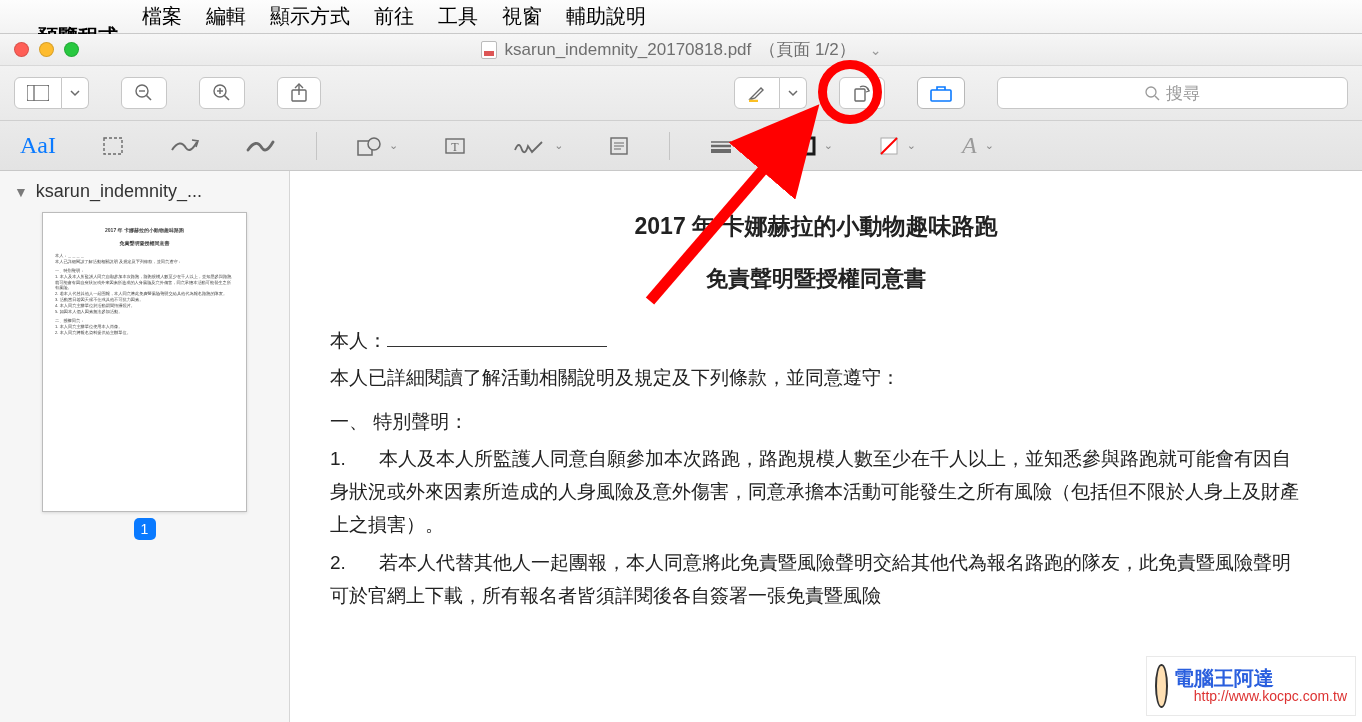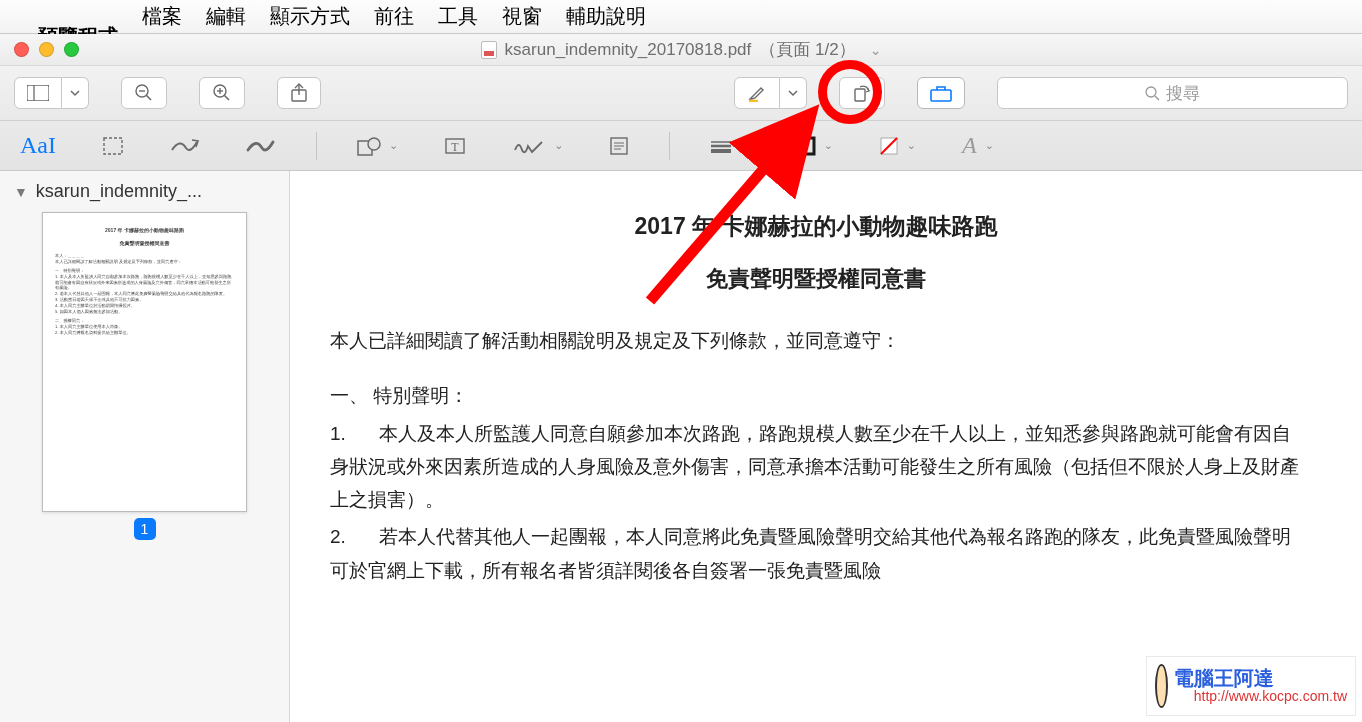--- a/index.html
+++ b/index.html
@@ -48,21 +48,21 @@
 .filerow .tri{color:#7a7a7a;font-size:14px;}
 .thumb{width:205px;height:300px;background:#fff;border:1px solid #bbb;box-shadow:0 1px 3px rgba(0,0,0,.12);margin:10px auto 4px;padding:14px 12px;font-size:4.2px;color:#444;line-height:1.4;overflow:hidden;}
 .thumb .tc{text-align:center;font-weight:bold;font-size:5px;margin-bottom:6px;}
 .pagenum{width:22px;height:22px;background:#0a7aff;color:#fff;border-radius:5px;display:flex;align-items:center;justify-content:center;font-size:14px;margin:6px auto;}
 
 .doc{flex:1;background:#fff;padding:30px 60px 0 40px;overflow:hidden;position:relative;}
 .doc h1{text-align:center;font-size:23px;font-weight:700;color:#222;margin:10px 0 22px;font-family:"PingFang TC","Microsoft JhengHei",sans-serif;}
 .doc h2{text-align:center;font-size:22px;font-weight:700;color:#222;margin-bottom:30px;font-family:"PingFang TC","Microsoft JhengHei",sans-serif;}
 .doc p{font-size:19px;line-height:1.75;color:#222;font-family:"PingFang TC","Microsoft JhengHei",sans-serif;margin-bottom:4px;}
 .doc .underline{display:inline-block;border-bottom:1px solid #333;width:220px;}
-.doc .sectitle{margin-top:22px;}
+.doc .sectitle{margin-top:10px;}
 .doc .num{display:inline-block;width:30px;}
 
 .watermark{position:absolute;right:6px;bottom:6px;width:210px;height:60px;background:rgba(255,255,255,.88);border:1px solid #e9e9e9;border-radius:0;display:flex;align-items:center;gap:6px;padding:4px 8px;font-family:"Microsoft JhengHei",sans-serif;}
 .watermark .face{width:44px;height:44px;border-radius:50%;background:#ffe0b3;border:2px solid #333;position:relative;}
 .watermark .txt{font-size:20px;font-weight:700;color:#2a5fde;line-height:1;}
 .watermark .sub{font-size:14px;color:#d33;padding-left:20px;}
 </style>
 </head>
 <body>
 
@@ -270,20 +270,21 @@
       <div style="margin-top:3px;">二、授權同意：</div>
       <div>1. 本人同意主辦單位使用本人肖像。</div>
       <div>2. 本人同意將報名資料提供給主辦單位。</div>
     </div>
     <div class="pagenum">1</div>
   </div>
 
   <div class="doc">
     <h1>2017 年  卡娜赫拉的小動物趣味路跑</h1>
     <h2>免責聲明暨授權同意書</h2>
+    <p><span>本人：</span><span class="underline"></span></p>
     <p>本人已詳細閱讀了解活動相關說明及規定及下列條款，並同意遵守：</p>
     <p class="sectitle">一、 特別聲明：</p>
     <p><span class="num">1.</span>　<span>本人及本人所監護人同意自願參加本次路跑，路跑規模人數至少在千人以上，並知悉參與路跑就可能會有因自身狀況或外來因素所造成的人身風險及意外傷害，同意承擔本活動可能發生之所有風險（包括但不限於人身上及財產上之損害）。</span></p>
     <p><span class="num">2.</span>　<span>若本人代替其他人一起團報，本人同意將此免責暨風險聲明交給其他代為報名路跑的隊友，此免責暨風險聲明可於官網上下載，所有報名者皆須詳閱後各自簽署一張免責暨風險</span></p>
   </div>
 </div>
 
 <div class="watermark">
   <div class="face"></div>
   <div>

